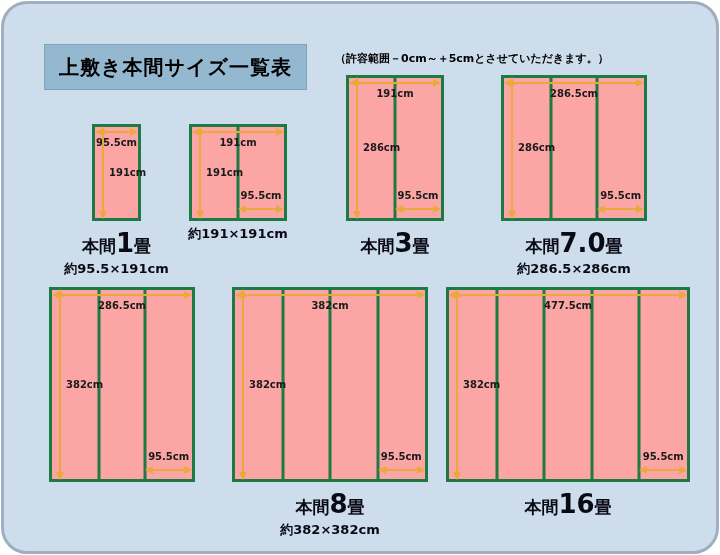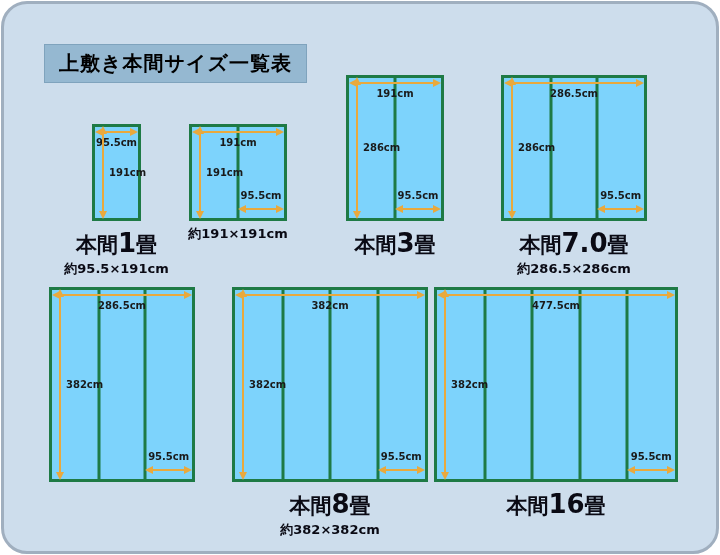--- a/index.html
+++ b/index.html
@@ -9,38 +9,38 @@
     font-family:"DejaVu Sans","Liberation Sans",sans-serif;
   }
   .panel{
     position:absolute;inset:1px;
     background:#cdddec;
     border:3px solid #a0afbf;
     border-radius:26px;
     box-sizing:border-box;
   }
   .title-box{
-    position:absolute;left:40px;top:40px;width:263px;height:39px;
+    position:absolute;left:40px;top:40px;width:263px;height:46px;
     background:#95b8d1;border:1px solid #7fa3bd;box-sizing:border-box;
     display:flex;align-items:center;justify-content:center;
   }
   .title-box span{
     font-size:20px;font-weight:bold;color:#000;letter-spacing:1px;white-space:nowrap;
   }
   .note{
     position:absolute;left:331px;top:47px;
     font-size:11px;font-weight:bold;color:#000;white-space:nowrap;
   }
   .diagram{
     position:absolute;
     display:flex;flex-direction:column;align-items:center;
   }
   .mat{
     position:relative;
-    background:#7dd3fc;
+    background:#fca5a5;
     border:3px solid #1e7a45;
     flex:0 0 auto;
   }
   .divider{
     position:absolute;top:0;bottom:0;width:3px;background:#1e7a45;
     transform:translateX(-50%);
   }
   
   .arr-h{position:absolute;height:2px;background:#e9a93d;}
   .arr-top{left:2px;right:2px;top:4px;}
@@ -58,36 +58,37 @@
     position:absolute;font-size:10px;font-weight:bold;color:#1a1a1a;
     white-space:nowrap;line-height:1.2;
   }
   .lbl-top{top:10px;left:0;right:0;text-align:center;}
   .lbl-left{top:50%;transform:translateY(-50%);left:14px;}
   .lbl-unit{bottom:16px;right:0;text-align:center;}
   
   .name{
     margin-top:9px;white-space:nowrap;color:#0a0a14;line-height:1;
   }
-  .name .kanji{font-size:21px;font-weight:bold;}
+  .name .kanji{font-size:17px;font-weight:bold;}
   .name .num{font-size:26px;font-weight:bold;}
   .size{
     margin-top:4px;white-space:nowrap;color:#0a0a14;
     font-size:13px;font-weight:bold;
   }
 </style>
 </head>
 <body>
 
 <div class="panel">
 
   <div class="title-box">
     <span>上敷き本間サイズ一覧表</span>
   </div>
 
+  <div class="note">（許容範囲－0cm～＋5cmとさせていただきます。）</div>
 
   <div class="diagram" style="left:88px;top:120px;width:49px;">
     <div class="mat" style="width:43px;height:91px;">
       <div class="arr-h arr-top">
           <i class="hl"></i>
           <i class="hr"></i>
         </div>
       <div class="lbl lbl-top">95.5cm</div>
       <div class="arr-v">
           <i class="ht"></i>
@@ -207,21 +208,21 @@
       <div class="arr-h arr-unit" style="left:calc(75% + 2px);">
           <i class="hl"></i>
           <i class="hr"></i>
         </div>
       <div class="lbl lbl-unit" style="width:25%;">95.5cm</div>
     </div>
     <div class="name"><span class="kanji">本間</span><span class="num">8</span><span class="kanji">畳</span></div>
     <div class="size">約382×382cm</div>
   </div>
 
-  <div class="diagram" style="left:432px;top:283px;width:240px;">
+  <div class="diagram" style="left:444px;top:283px;width:240px;">
     <div class="mat" style="width:238px;height:189px;">
       <div class="divider" style="left:20%;"></div>
       <div class="divider" style="left:40%;"></div>
       <div class="divider" style="left:60%;"></div>
       <div class="divider" style="left:80%;"></div>
       <div class="arr-h arr-top">
           <i class="hl"></i>
           <i class="hr"></i>
         </div>
       <div class="lbl lbl-top">477.5cm</div>

